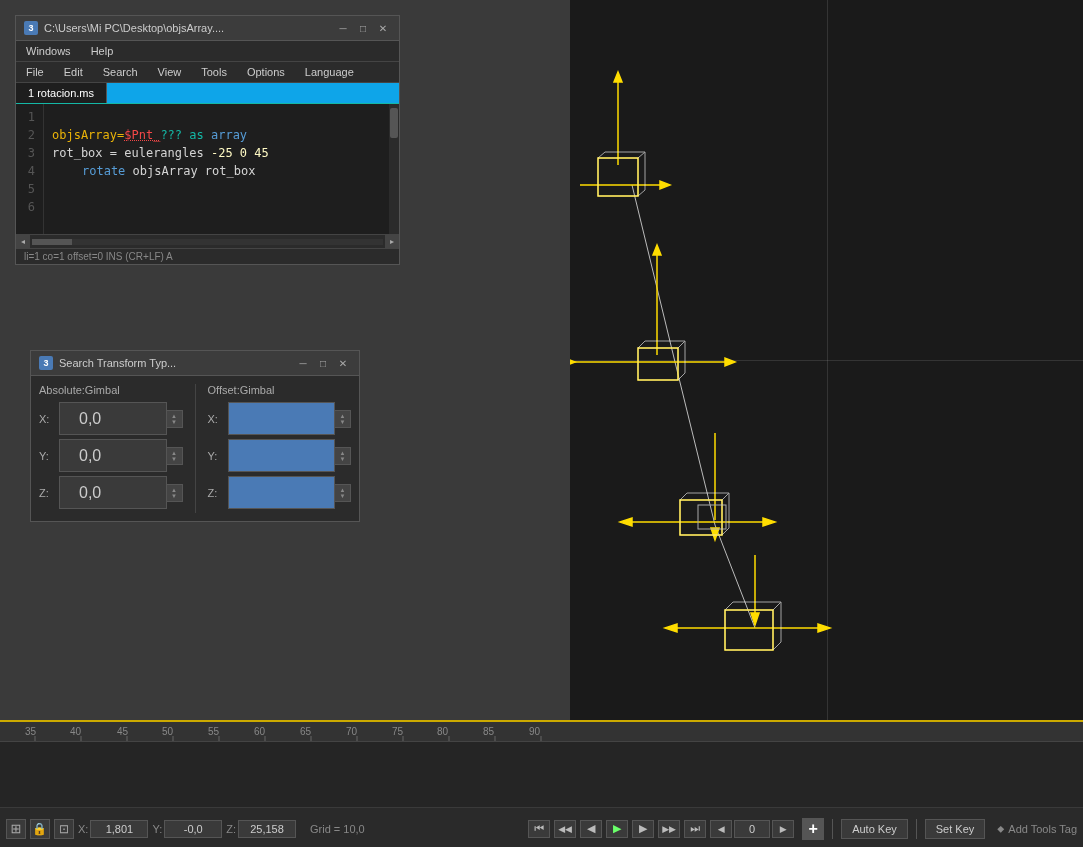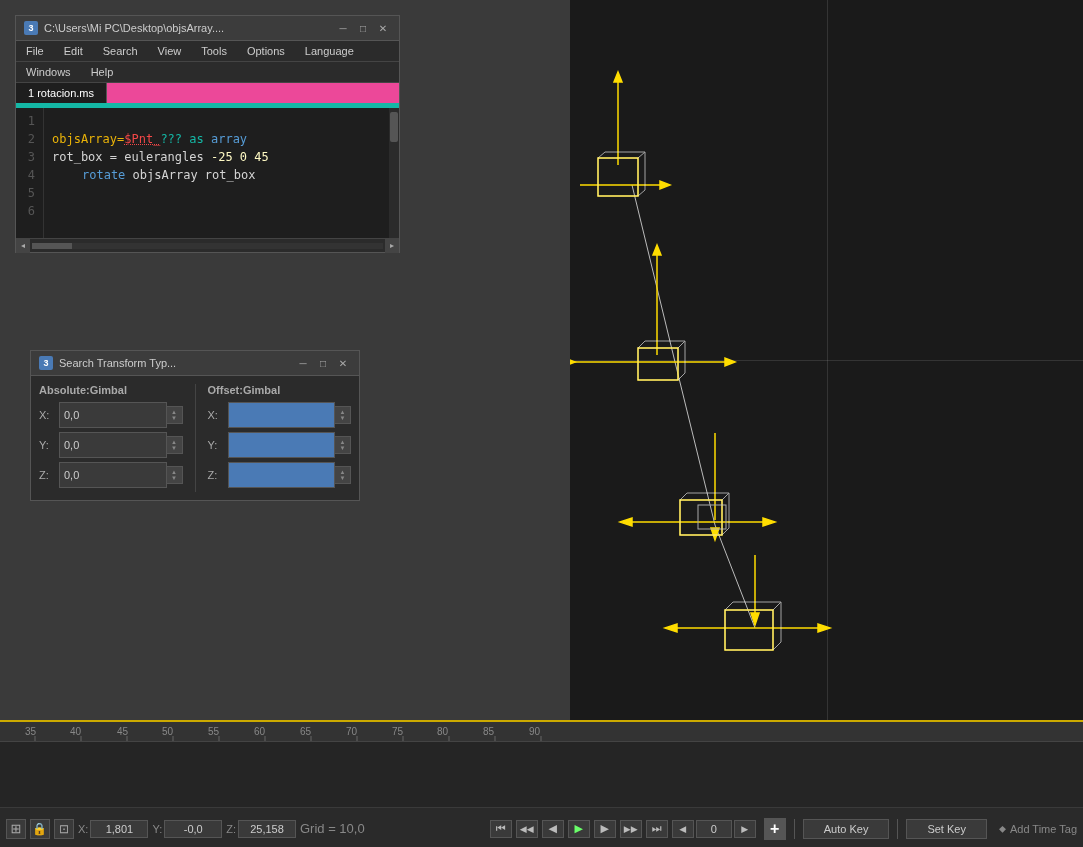--- a/index.html
+++ b/index.html
@@ -78,23 +78,23 @@
     }
     .menu-item {
       padding: 2px 6px;
       color: #ccc;
       font-size: 11px;
       cursor: pointer;
     }
 
     
     .tab-bar {
-      background: #ec4899;
-      display: flex;
-      border-bottom: 5px solid #14b8a6;
+      background: #0ea5e9;
+      display: flex;
+      border-bottom: 1px solid #14b8a6;
     }
     .tab {
       padding: 4px 12px;
       background: #3c3c3c;
       color: #ccc;
       font-size: 11px;
       border-right: 1px solid #555;
       cursor: pointer;
     }
     .tab.active {
@@ -207,40 +207,40 @@
       display: flex;
       gap: 8px;
     }
     .transform-section {
       flex: 1;
     }
     .transform-section-title {
       color: #aaa;
       font-size: 11px;
       margin-bottom: 6px;
-      font-weight: bold;
+      font-weight: normal;
     }
     .transform-row {
       display: flex;
       align-items: center;
       margin-bottom: 4px;
     }
     .transform-label {
       width: 20px;
       color: #aaa;
       font-size: 11px;
     }
     .transform-input {
       flex: 1;
-      height: 26px;
+      height: 33px;
       background: #3a3a3a;
       border: 1px solid #555;
       color: #ccc;
-      font-size: 11px;
-      padding: 0 4px;
+      font-size: 16px;
+      padding: 0 19px;
     }
     .transform-spinner {
       width: 16px;
       height: 18px;
       background: #444;
       border: 1px solid #555;
       border-left: none;
       display: flex;
       flex-direction: column;
       align-items: center;
@@ -340,27 +340,28 @@
       cursor: pointer;
       color: #aaa;
       font-size: 11px;
     }
 
     .grid-info {
       display: flex;
       align-items: center;
       gap: 4px;
       color: #888;
-      font-size: 13px;
+      font-size: 11px;
+      margin-left: 10px;
     }
 
     .spacer { flex: 1; }
 
     .key-btn {
-      padding: 2px 20px;
+      padding: 2px 10px;
       background: #3a3a3a;
       border: 1px solid #555;
       color: #ccc;
       font-size: 11px;
       cursor: pointer;
       height: 20px;
       display: flex;
       align-items: center;
       text-align: center;
     }
@@ -424,33 +425,33 @@
       <div class="window-icon">3</div>
       <span>C:\Users\Mi PC\Desktop\objsArray....</span>
     </div>
     <div class="window-controls">
       <button class="win-btn">─</button>
       <button class="win-btn">□</button>
       <button class="win-btn close">✕</button>
     </div>
   </div>
 
+  <div class="menu-bar" style="border-top:none;">
+    <span class="menu-item">Windows</span>
+    <span class="menu-item">Help</span>
+  </div>
   <div class="menu-bar">
     <span class="menu-item">File</span>
     <span class="menu-item">Edit</span>
     <span class="menu-item">Search</span>
     <span class="menu-item">View</span>
     <span class="menu-item">Tools</span>
     <span class="menu-item">Options</span>
     <span class="menu-item">Language</span>
   </div>
-  <div class="menu-bar" style="border-top:none;">
-    <span class="menu-item">Windows</span>
-    <span class="menu-item">Help</span>
-  </div>
 
   <div class="tab-bar">
     <div class="tab active">1 rotacion.ms</div>
   </div>
 
   <div class="code-area">
     <div class="line-numbers">
       <div>1</div>
       <div>2</div>
       <div>3</div>
@@ -478,20 +479,21 @@
   </div>
 
   <div class="hscroll-area">
     <div class="hscroll-btn">◂</div>
     <div class="hscroll-track">
       <div class="hscroll-thumb"></div>
     </div>
     <div class="hscroll-btn">▸</div>
   </div>
 
+  <div class="status-bar">li=1 co=1 offset=0 INS (CR+LF) A</div>
 </div>
 
 <div class="transform-window">
   <div class="window-titlebar">
     <div class="title-left">
       <div class="window-icon">3</div>
       <span>Search Transform Typ...</span>
     </div>
     <div class="window-controls">
       <button class="win-btn">─</button>
@@ -745,16 +747,16 @@
     </div>
 
     <div class="tc-sep"></div>
 
     <button class="key-btn">Auto Key</button>
     <div class="tc-sep"></div>
     <button class="key-btn">Set Key</button>
 
     <div class="add-tag-section" style="margin-left:8px;">
       <span style="color:#888;font-size:10px;">⬥</span>
-      <span style="color:#888;font-size:11px;">Add Time Tag</span>
+      <span style="color:#888;font-size:11px;">Add Tools Tag</span>
     </div>
   </div>
 </div>
 
 </body></html>

